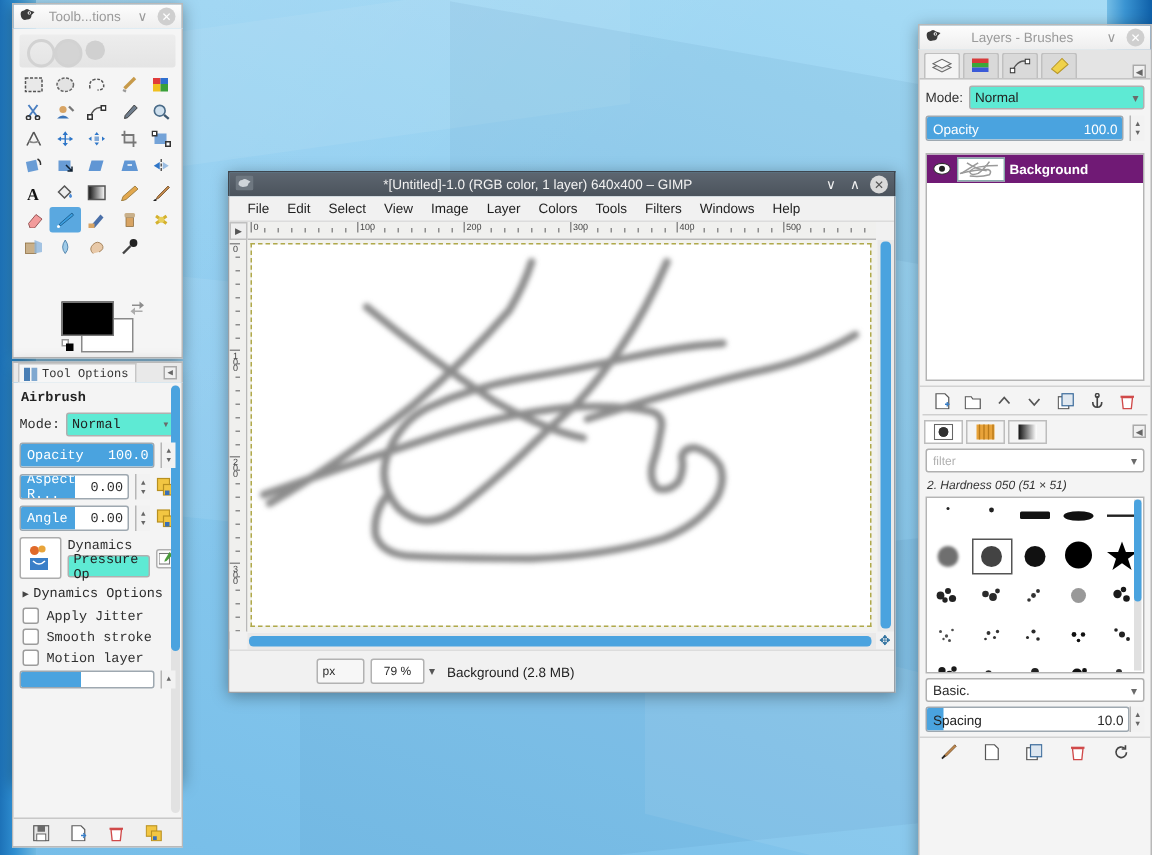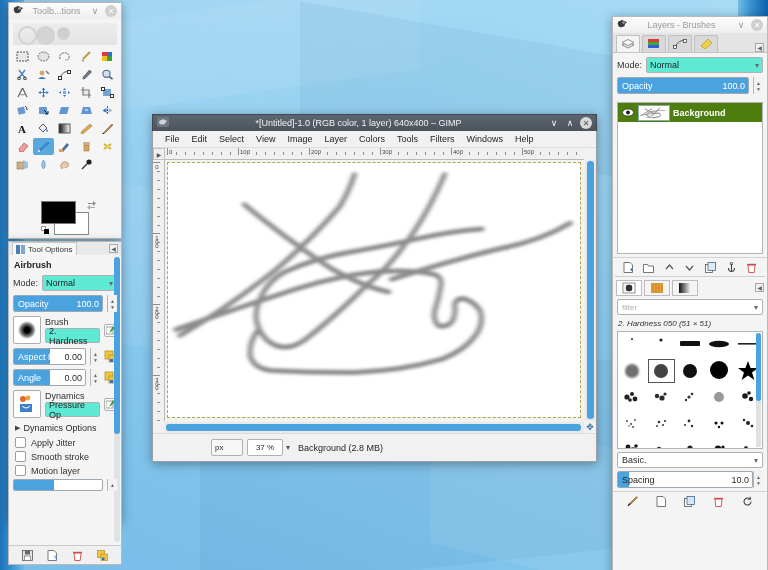--- a/index.html
+++ b/index.html
@@ -67,21 +67,21 @@
   .tool.sel { background:#5aa8e0; }
   .tool svg { display:block; }
   .colorarea { position:absolute; left:32px; bottom:3px; width:56px; height:34px; }
   .fg { position:absolute; left:0; top:0; width:35px; height:23px; background:#000; border:1px solid #777; }
   .bg { position:absolute; left:13px; top:11px; width:35px; height:23px; background:#fff; border:1px solid #8a8a8a; }
   .swapic { position:absolute; right:0; top:-1px; width:11px;height:11px; }
   .resetic { position:absolute; left:0; bottom:0; width:9px;height:9px; }
   .resetic i { position:absolute; width:5px;height:5px; }
 
   
-  #toolopts { left:8px; top:241px; width:114px; height:281px; }
+  #toolopts { left:8px; top:241px; width:114px; height:281px;font-family:Liberation Mono, monospace; }
   .dock-tabrow { height:14px; background:#e9e9e9; border:1px solid #b9b9b9; border-bottom:none;
                  display:flex; align-items:center; padding:0 3px; gap:3px; }
   .dock-tab { display:flex; align-items:center; gap:3px; background:#f6f6f6; border:1px solid #c6c6c6;
               border-bottom:none; padding:1px 4px 1px 3px; height:13px; font-size:8px; color:#333; }
   .dock-menu-btn { margin-left:auto; width:9px;height:9px;border:1px solid #aaa;background:#f0f0f0;
                    font-size:6px; display:flex;align-items:center;justify-content:center; color:#666;}
   #toolopts .body { height:310px; background:#f4f4f4; border:1px solid #b9b9b9; border-top:none;
                     padding:4px 4px 0 4px; position:relative; }
   .tool-title { font-weight:bold; font-size:9px; margin:1px 0 5px 1px; color:#222; }
   .row { display:flex; align-items:center; gap:4px; margin-bottom:4px; }
@@ -158,21 +158,21 @@
   #rightdock { left:612px; top:16px; width:156px; height:564px; }
   #rightdock .body { background:#f4f4f4; border:1px solid #b9b9b9; border-top:none;
                      height:547px; position:relative; display:flex; flex-direction:column; }
   .rd-tabs { height:20px; background:#e4e4e4; border-bottom:1px solid #c4c4c4;
              display:flex; align-items:flex-end; padding:0 3px; gap:2px; }
   .rd-tab { width:24px;height:17px; display:flex;align-items:center;justify-content:center;
             background:#d9d9d9; border:1px solid #c0c0c0; border-bottom:none; border-radius:2px 2px 0 0;}
   .rd-tab.active { background:#f4f4f4; }
   .sec { padding:4px; }
   .layerlist { background:#fff; border:1px solid #b4b4b4; flex:1; min-height:0; overflow:hidden; }
-  .layer-row { display:flex; align-items:center; height:19px; background:#4d7c0f; color:#fff; gap:3px; padding:0 2px;}
+  .layer-row { display:flex; align-items:center; height:19px; background:#701a75; color:#fff; gap:3px; padding:0 2px;}
   .eye { width:15px; display:flex; justify-content:center; font-size:8px; }
   .lthumb { width:32px;height:16px;background:#fff;border:1px solid #8aa; flex:none; position:relative; overflow:hidden;}
   .lname { font-size:9px; font-weight:bold; }
   .rd-toolbar { height:19px; display:flex; align-items:center; justify-content:space-around;
                 padding:0 5px; border-top:1px solid #d2d2d2; }
   .rd-toolbar .bb { width:12px;height:12px;display:flex;align-items:center;justify-content:center;}
   .divider { height:1px; background:#cfcfcf; margin:0 2px; }
   .brush-tabs { height:19px; display:flex; align-items:center; gap:2px; padding:2px 3px 0 3px; }
   .bt { width:26px;height:16px; border:1px solid #bdbdbd; display:flex;align-items:center;justify-content:center;}
   .bt.active { background:#fff; }
@@ -475,37 +475,20 @@
         <div class="fill" style="width:100%"></div>
         <span class="sl-lbl">Opacity</span>
         <span class="sl-val" style="color:#fff">100.0</span>
       </div>
       <div class="spin">
           <span>▲</span>
           <span>▼</span>
         </div>
     </div>
 
-    <div class="row">
-      <div class="brushbox">
-          <div class="brush-dot"></div>
-        </div>
-      <div style="flex:1">
-        <div class="lbl">Brush</div>
-        <div class="combo" style="height:15px;margin-top:1px">
-          <span class="cv">2. Hardness</span>
-        </div>
-      </div>
-      <div class="minibtn">
-        <svg width="9" height="9" viewBox="0 0 9 9">
-            <rect x="0" y="1" width="7" height="7" fill="#fff" stroke="#777" stroke-width=".7"></rect>
-            <path d="M7 0 L9 2 L5 6 L3.5 6.5 L4 5Z" fill="#4a9c3a"></path>
-          </svg>
-      </div>
-    </div>
 
 
     <div class="row">
       <div class="slider">
         <div class="fill" style="width:50%"></div>
         <span class="sl-lbl">Aspect R...</span>
         <span class="sl-val">0.00</span>
       </div>
       <div class="spin">
           <span>▲</span>
@@ -772,21 +755,21 @@
         </div>
       <div class="nav-btn">✥</div>
     </div>
 
     <div class="statusbar">
       <div class="st-unit">
         <span>px</span>
         <span class="chev">▾</span>
       </div>
       <div class="st-zoom">
-        <span>37 %</span>
+        <span>79 %</span>
       </div>
       <span class="st-zchev">▾</span>
       <span class="st-text">Background (2.8 MB)</span>
     </div>
   </div>
 </div>
 
 <div class="win" id="rightdock">
   <div class="titlebar">
     <span>

